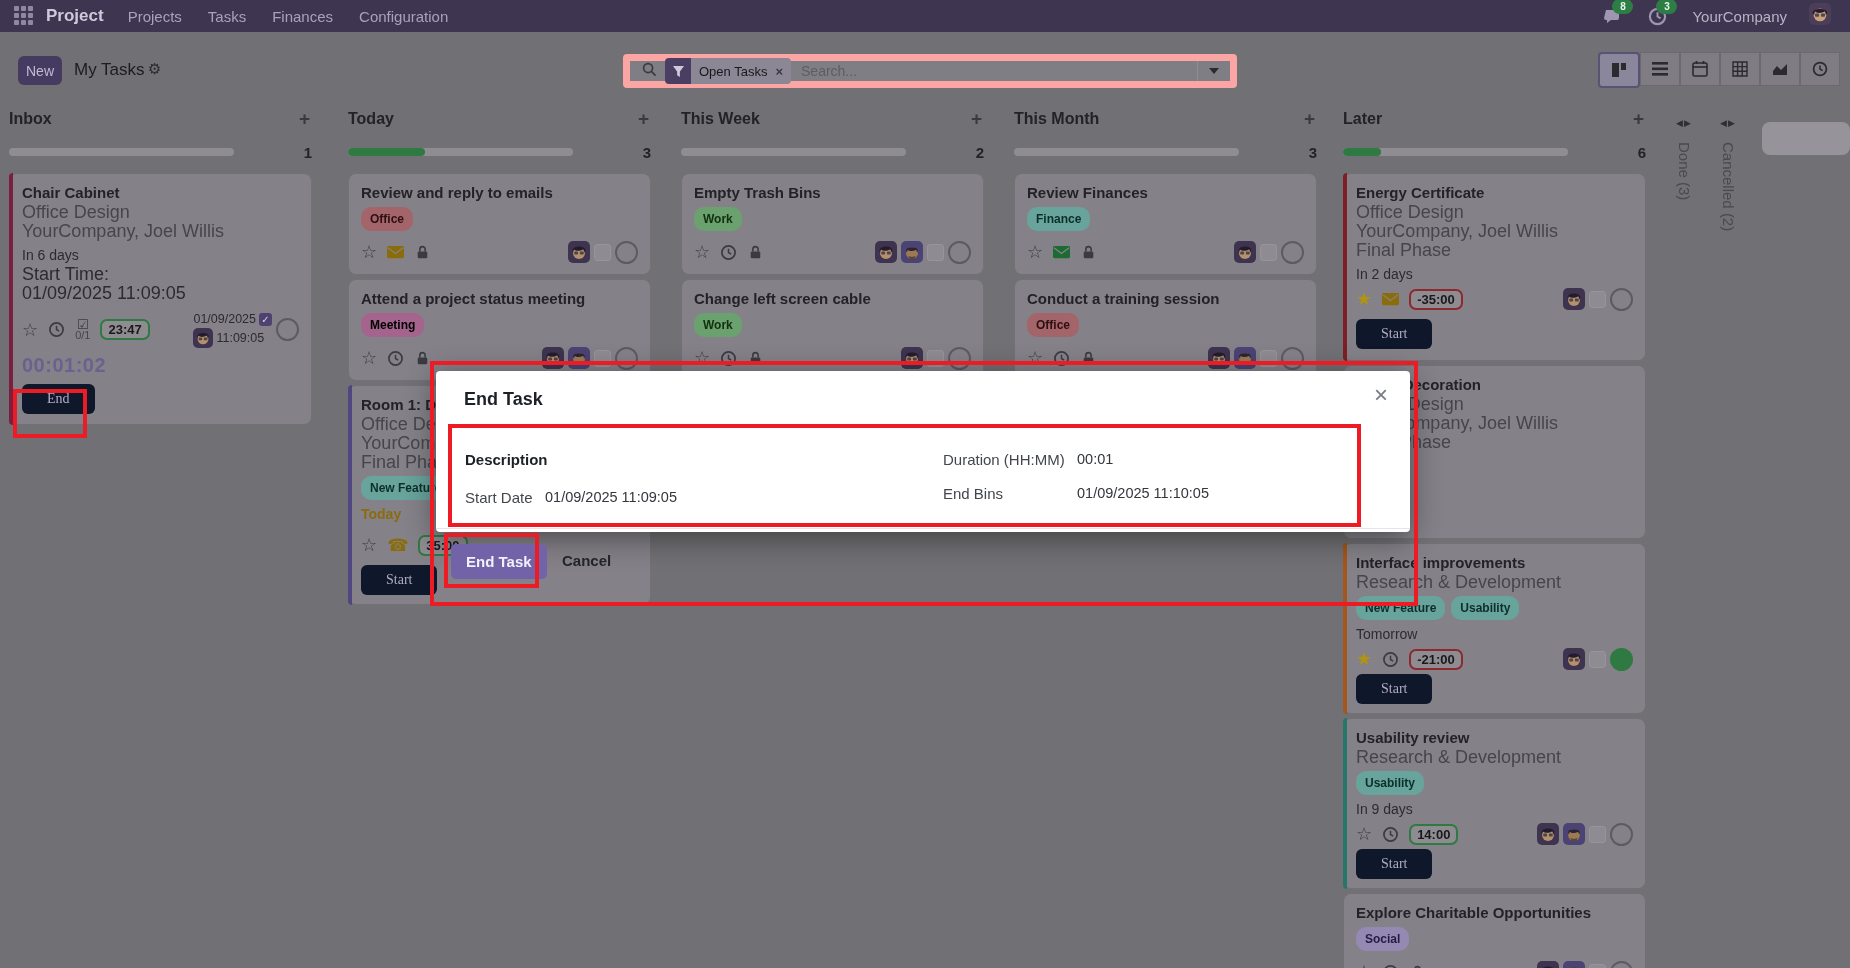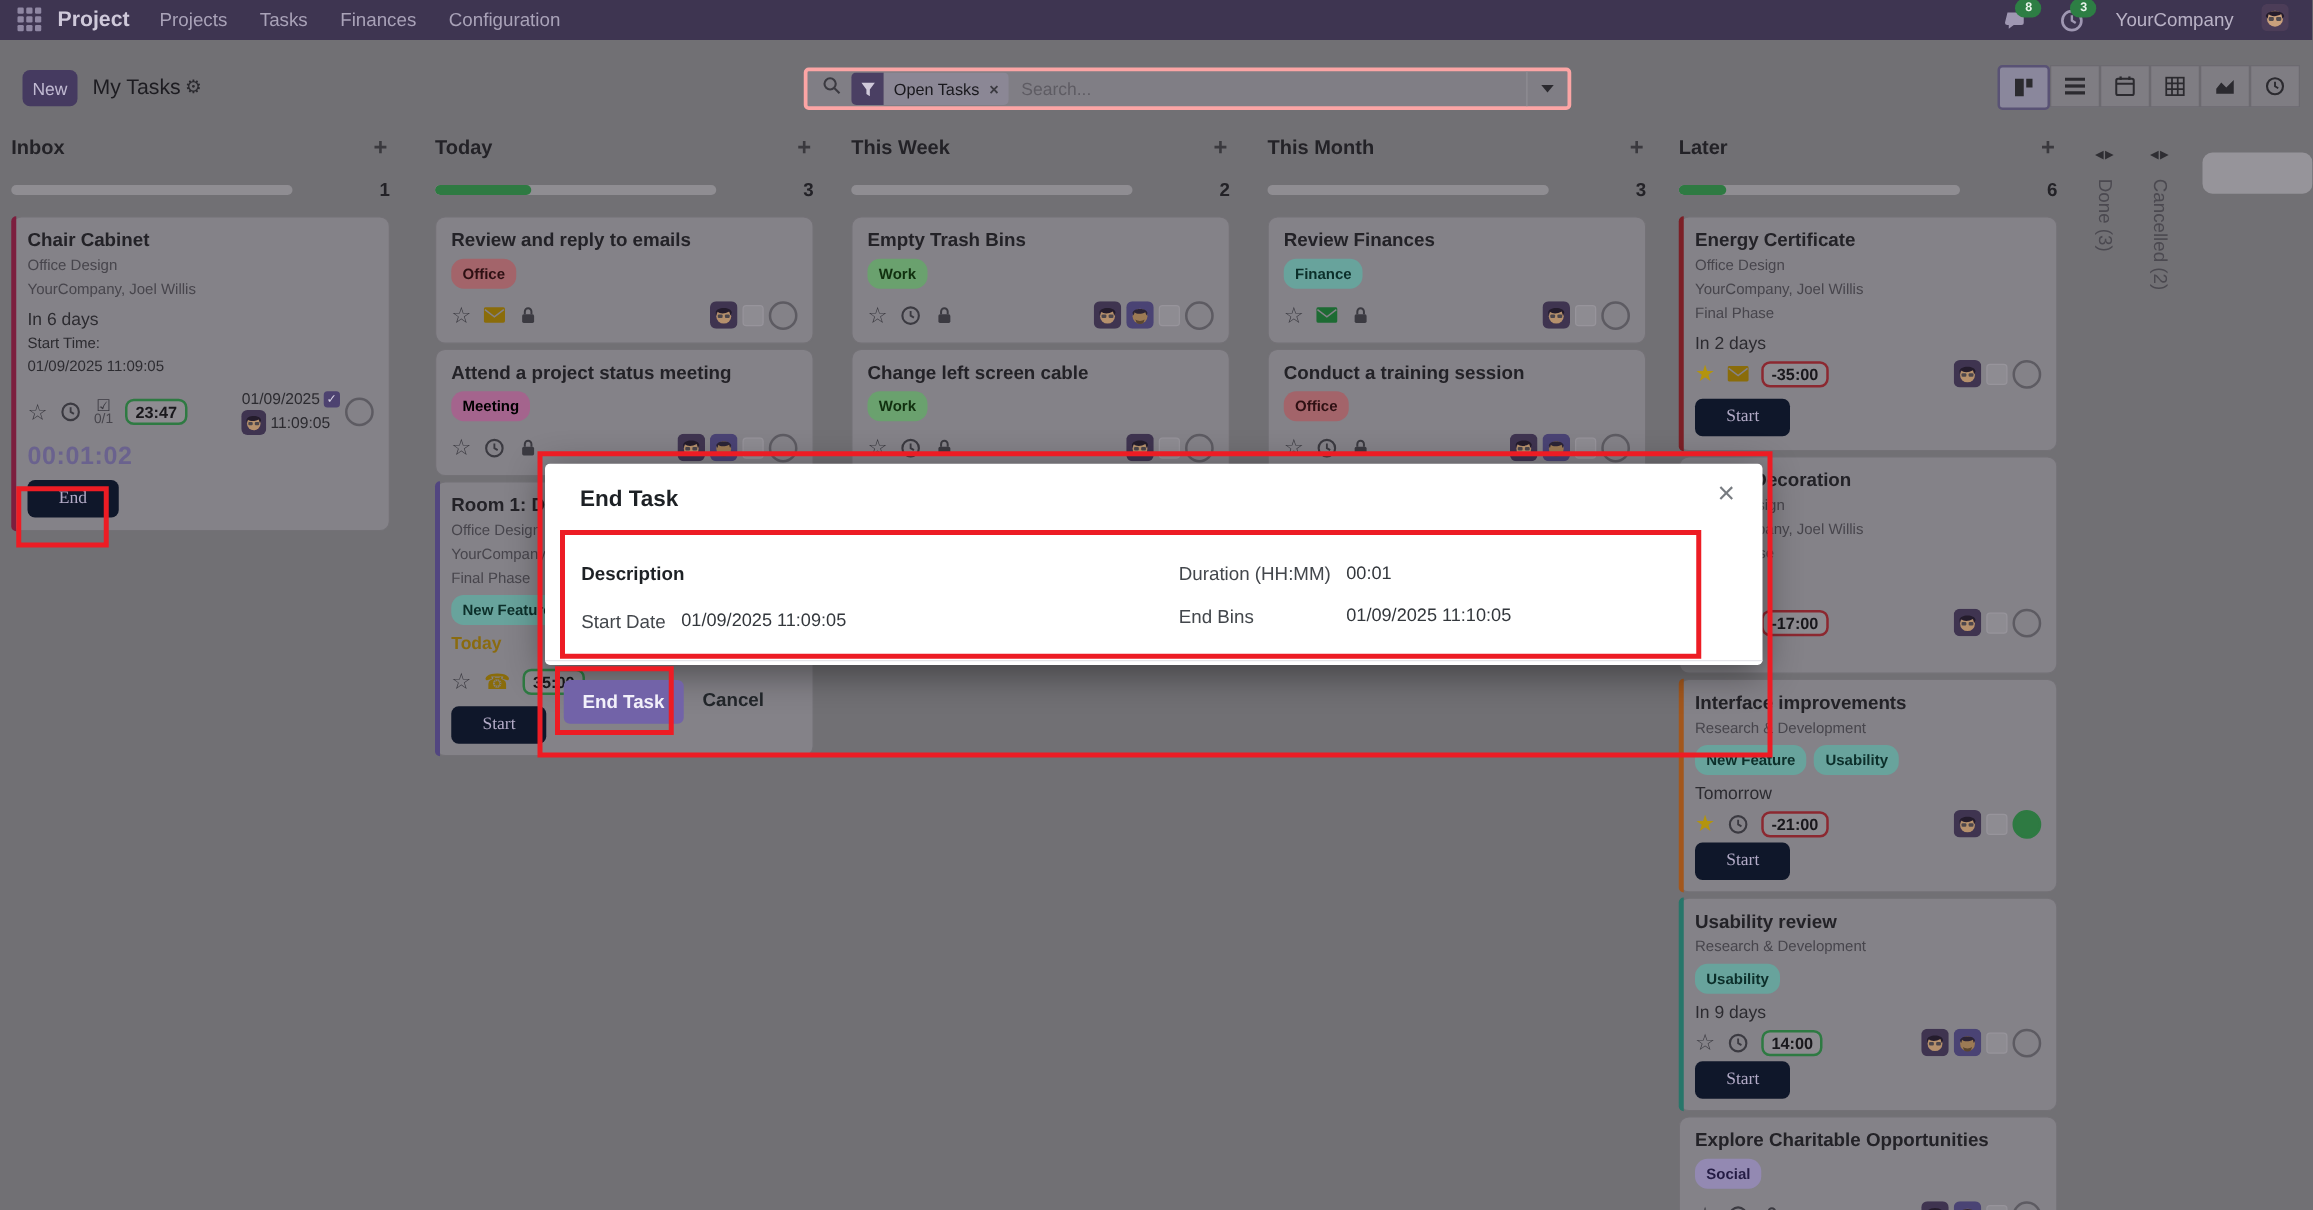--- a/index.html
+++ b/index.html
@@ -17,21 +17,21 @@
   .nb-badge{position:absolute;top:-4px;right:-7px;min-width:15px;height:15px;border-radius:8px;background:#2d7e44;color:#e8f3ea;
             font-size:10px;font-weight:700;display:flex;align-items:center;justify-content:center;padding:0 3px;}
   .nb-company{color:#b9b2c6;font-size:15px;margin:0 4px;}
   .nb-avatar{width:27px;height:27px;border-radius:5px;overflow:hidden;}
 
   
   .cp-new{position:absolute;left:18px;top:56px;width:44px;height:29px;background:#453a60;color:#c1bad2;border:none;border-radius:6px;
           font-size:14px;font-family:inherit;}
   .cp-bc{position:absolute;left:74px;top:60px;font-size:17px;color:#1d1c21;font-weight:500;}
   .cp-gear{position:absolute;left:148px;top:60px;font-size:15px;color:#2a292e;}
-  .searchbar{position:absolute;left:643px;top:54px;width:614px;height:34px;background:#807e85;border:3px solid #fca5a5;border-radius:4px;
+  .searchbar{position:absolute;left:623px;top:54px;width:614px;height:34px;background:#807e85;border:7px solid #fca5a5;border-radius:4px;
              display:flex;align-items:center;box-sizing:border-box;}
   .sb-mag{margin:0 8px 0 12px;color:#3b3a41;}
   .facet{display:flex;align-items:stretch;height:26px;border-radius:4px;overflow:hidden;margin-right:10px;}
   .facet-ic{width:26px;background:#4a3f63;display:flex;align-items:center;justify-content:center;color:#cfc9da;}
   .facet-lbl{background:#8b8795;color:#19181d;font-size:13px;display:flex;align-items:center;padding:0 8px;gap:8px;}
   .facet-x{color:#3b3a41;font-size:13px;font-weight:700;}
   .sb-ph{color:#5e5c63;font-size:14px;}
   .sb-caret{margin-left:auto;align-self:stretch;width:32px;border-left:1px solid #8f8d94;display:flex;align-items:center;justify-content:center;}
   .caret{width:0;height:0;border-left:5px solid transparent;border-right:5px solid transparent;border-top:6px solid #2b2a2f;}
   .switcher{position:absolute;right:10px;top:52px;display:flex;}
@@ -43,21 +43,21 @@
   .col-title{font-size:16px;font-weight:700;color:#232227;}
   .col-plus{position:absolute;right:2px;top:-2px;font-size:19px;color:#3a393e;font-weight:700;}
   .prog-row{display:flex;align-items:center;margin-top:17px;height:14px;}
   .prog-track{width:225px;height:8px;border-radius:4px;background:#8f8d92;overflow:hidden;}
   .prog-fill{height:100%;background:#2e7a42;border-radius:4px;}
   .col-count{margin-left:auto;font-size:15px;font-weight:700;color:#232227;}
   .cards{margin-top:14px;}
   .card{position:relative;background:#848288;border:1px solid #737176;border-radius:8px;margin-bottom:4px;padding:9px 12px;box-sizing:border-box;color:#232227;}
   .card .lb{position:absolute;left:-1px;top:-1px;bottom:-1px;width:4px;border-radius:8px 0 0 8px;}
   .card-title{font-size:15px;font-weight:700;color:#232227;line-height:20px;}
-  .card-line{font-size:12px;color:#47454c;line-height:19px;}
+  .card-line{font-size:18px;color:#47454c;line-height:19px;}
   .card-due{font-size:14px;color:#2c2b30;line-height:19px;margin-top:5px;}
   .due-amber{color:#8a6b10;font-weight:700;}
   .tag-row{margin-top:4px;display:flex;gap:6px;}
   .tag{font-size:12px;font-weight:700;border-radius:10px;padding:5px 9px;line-height:14px;}
   .tag-office{background:#a3646a;color:#2e1013;}
   .tag-meeting{background:#a4648d;color:#000000;}
   .tag-work{background:#6aa16e;color:#11300f;}
   .tag-teal{background:#68a39c;color:#0c2f2a;}
   .tag-social{background:#9389b2;color:#241c44;}
   .icon-row{display:flex;align-items:center;margin-top:8px;gap:10px;min-height:26px;}
@@ -557,39 +557,20 @@
           <span class="pill-circle"></span>
         </span>
       </div>
       <button class="kbtn">Start</button>
     </div>
     <div class="card" style="min-height:174px">
       <div class="card-title">Office Decoration</div>
       <div class="card-line">Office Design</div>
       <div class="card-line">YourCompany, Joel Willis</div>
       <div class="card-line">Final Phase</div>
-      <div class="icon-row" style="margin-top:33px">
-        <span class="star">☆</span>
-        <svg class="ic" viewBox="0 0 16 16">
-            <circle cx="8" cy="8" r="6.2" fill="none" stroke="currentColor" stroke-width="1.6"></circle>
-            <path d="M8 4.5V8l2.5 1.5" fill="none" stroke="currentColor" stroke-width="1.4"></path>
-          </svg>
-        <span class="badge badge-r">-17:00</span>
-        <span class="rgroup">
-          <svg class="av" viewBox="0 0 24 24">
-              <rect width="24" height="24" rx="4" fill="#3f3450"></rect>
-              <circle cx="12" cy="13" r="6.5" fill="#b5906c"></circle>
-              <path d="M5 10c0-5.5 14-5.5 14 0l-1.2 2.5-1-3.5c-4 2.2-8 2.2-10.6 0l-1 3.5z" fill="#241c2c"></path>
-              <rect x="6.8" y="11.5" width="4.2" height="3.2" rx="1" fill="#3a3a46" opacity=".85"></rect>
-              <rect x="13" y="11.5" width="4.2" height="3.2" rx="1" fill="#3a3a46" opacity=".85"></rect>
-            </svg>
-          <span class="ghostbox"></span>
-          <span class="pill-circle"></span>
-        </span>
-      </div>
     </div>
     <div class="card" style="min-height:160px">
       <span class="lb" style="background:#a3571c"></span>
       <div class="card-title">Interface improvements</div>
       <div class="card-line">Research &amp; Development</div>
       <div class="tag-row">
         <span class="tag tag-teal">New Feature</span>
         <span class="tag tag-teal">Usability</span>
       </div>
       <div class="card-due">Tomorrow</div>

